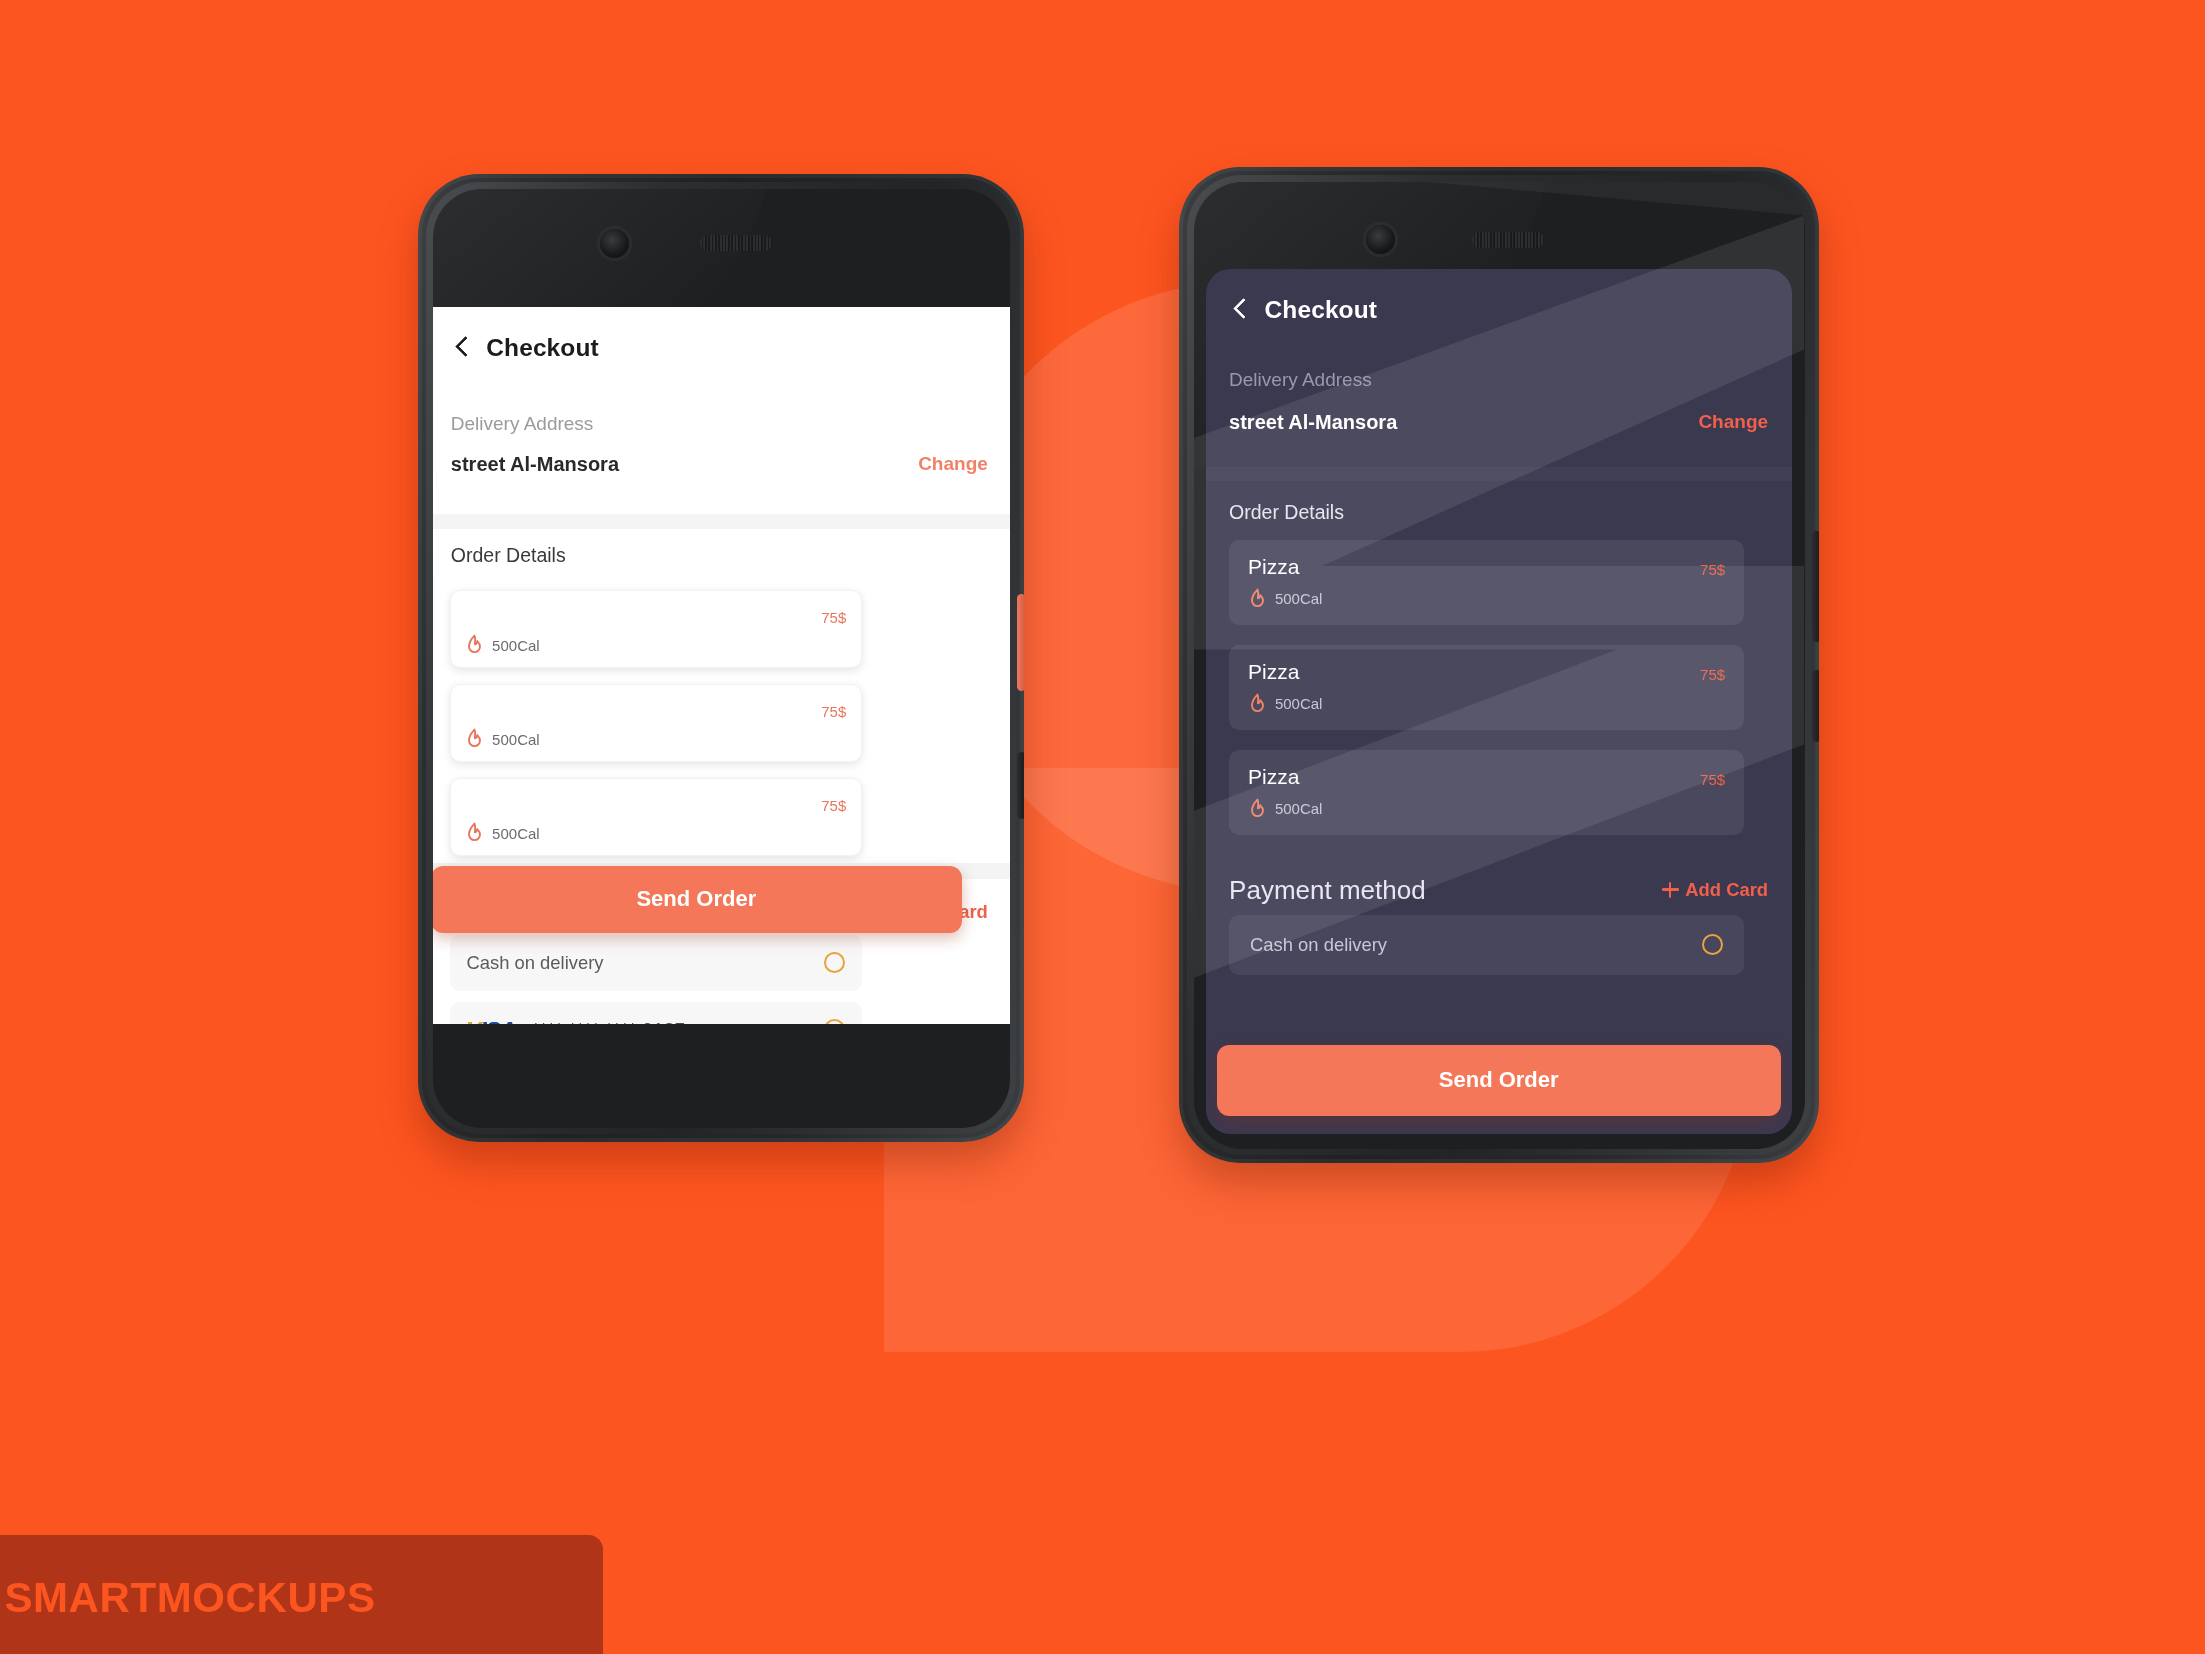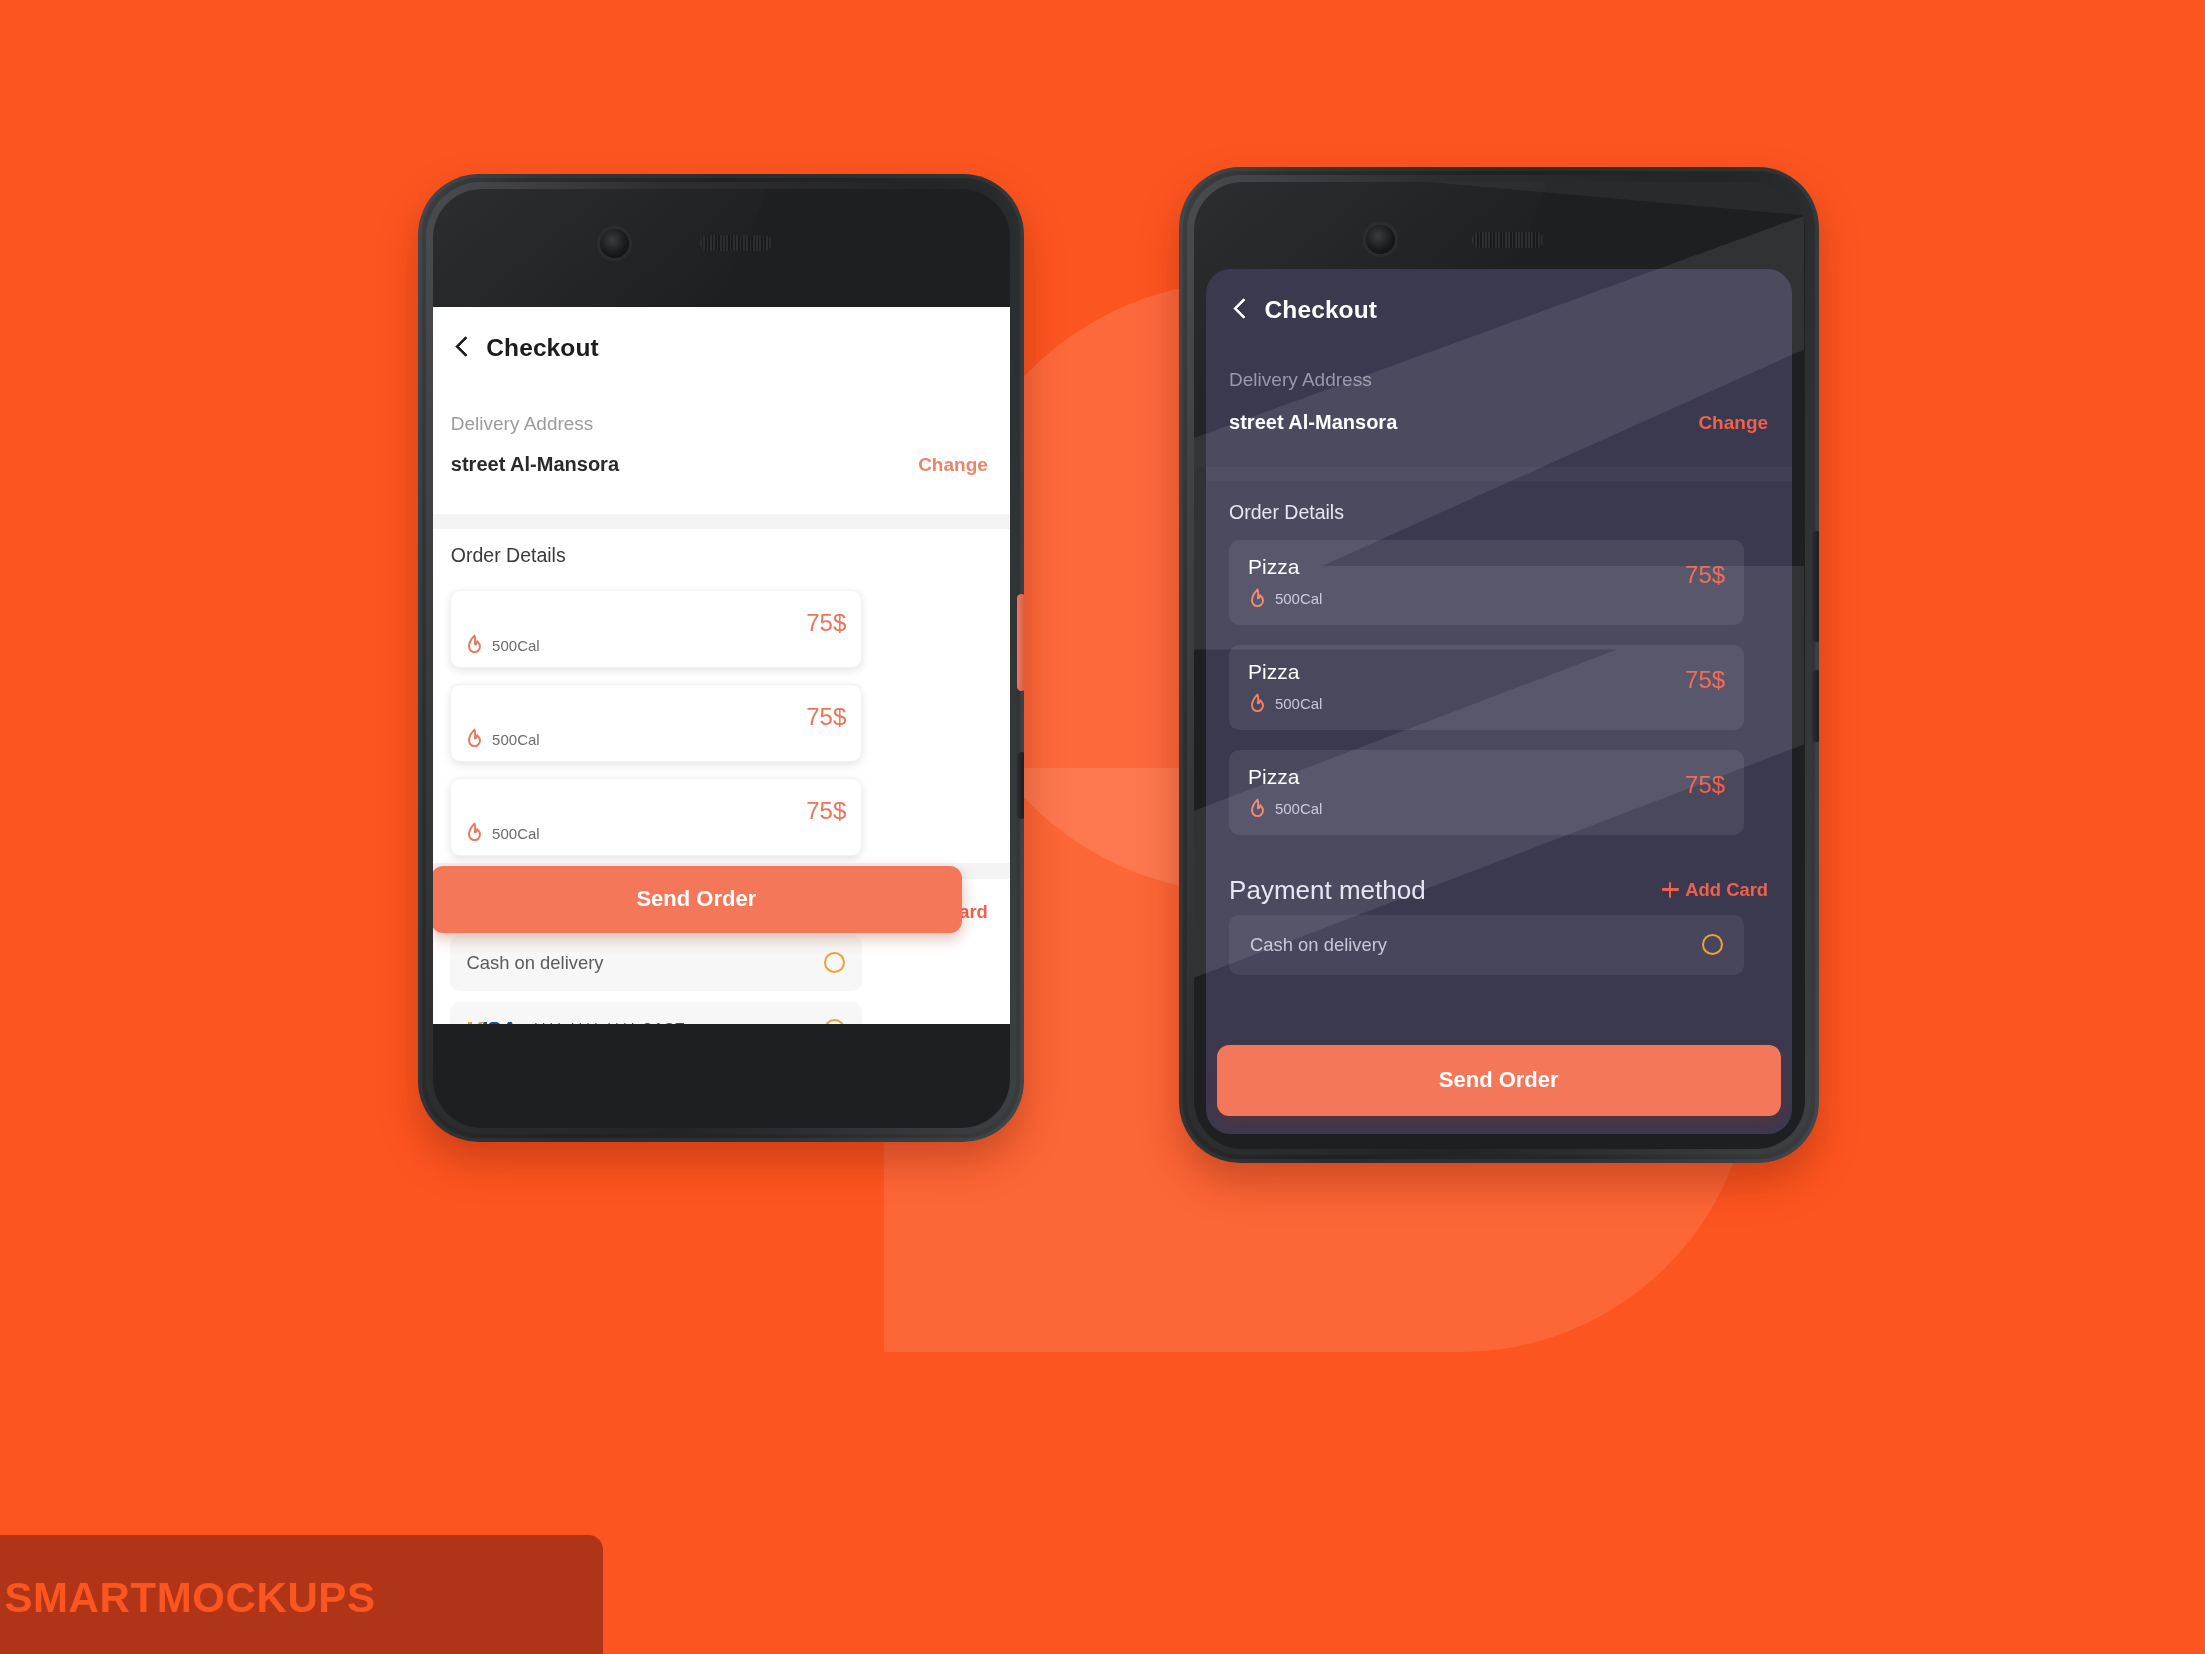--- a/index.html
+++ b/index.html
@@ -88,21 +88,21 @@
   .chev::before {
     content:""; position:absolute; left:6.7px; top:2.2px;
     width:12.2px; height:12.2px;
     border-left:3.9px solid currentColor; border-bottom:3.9px solid currentColor;
     transform:rotate(45deg);
     border-radius:1.1px;
   }
   .app-title { font-size:24.5px; font-weight:bold; letter-spacing:0.1px; }
 
   .sec-label { font-size:19px; }
-  .addr-row { display:flex; align-items:flex-end; justify-content:space-between; }
+  .addr-row { display:flex; align-items:flex-start; justify-content:space-between; }
   .addr-text { font-size:20px; font-weight:bold; }
   .change-link { font-size:19px; font-weight:bold; color:#F08268; }
 
   .divider-strip { background:#f4f4f5; }
 
   .sec-title { font-size:19.5px; }
 
   .order-card {
     position:relative;
     border-radius:10px;
@@ -111,21 +111,21 @@
   .order-card-light {
     background:#fff;
     box-shadow:0 2.2px 9px rgba(0,0,0,0.10);
     border:0.6px solid #f2f2f2;
   }
   .order-card-dark { background:rgba(255,255,255,0.08); }
   .oc-left { display:flex; flex-direction:column; gap:9px; }
   .oc-name { font-size:21px; }
   .oc-cal-row { display:flex; align-items:center; gap:7.8px; }
   .oc-cal { font-size:15px; }
-  .oc-price { font-size:24px; color:#E8765A; }
+  .oc-price { font-size:15px; color:#E8765A; }
   .flame { width:19px; height:22px; flex:none; }
 
   .pay-head { display:flex; align-items:center; justify-content:space-between; }
   .pay-title { font-size:26px; }
   .add-card { display:flex; align-items:center; gap:6.7px; color:#F0604A; font-size:18.4px; font-weight:bold; }
   .plus { width:16.7px; height:16.7px; position:relative; flex:none; }
   .plus::before, .plus::after {
     content:""; position:absolute; background:currentColor; border-radius:1.1px;
   }
   .plus::before { left:0; top:6.7px; width:16.7px; height:2.8px; }

